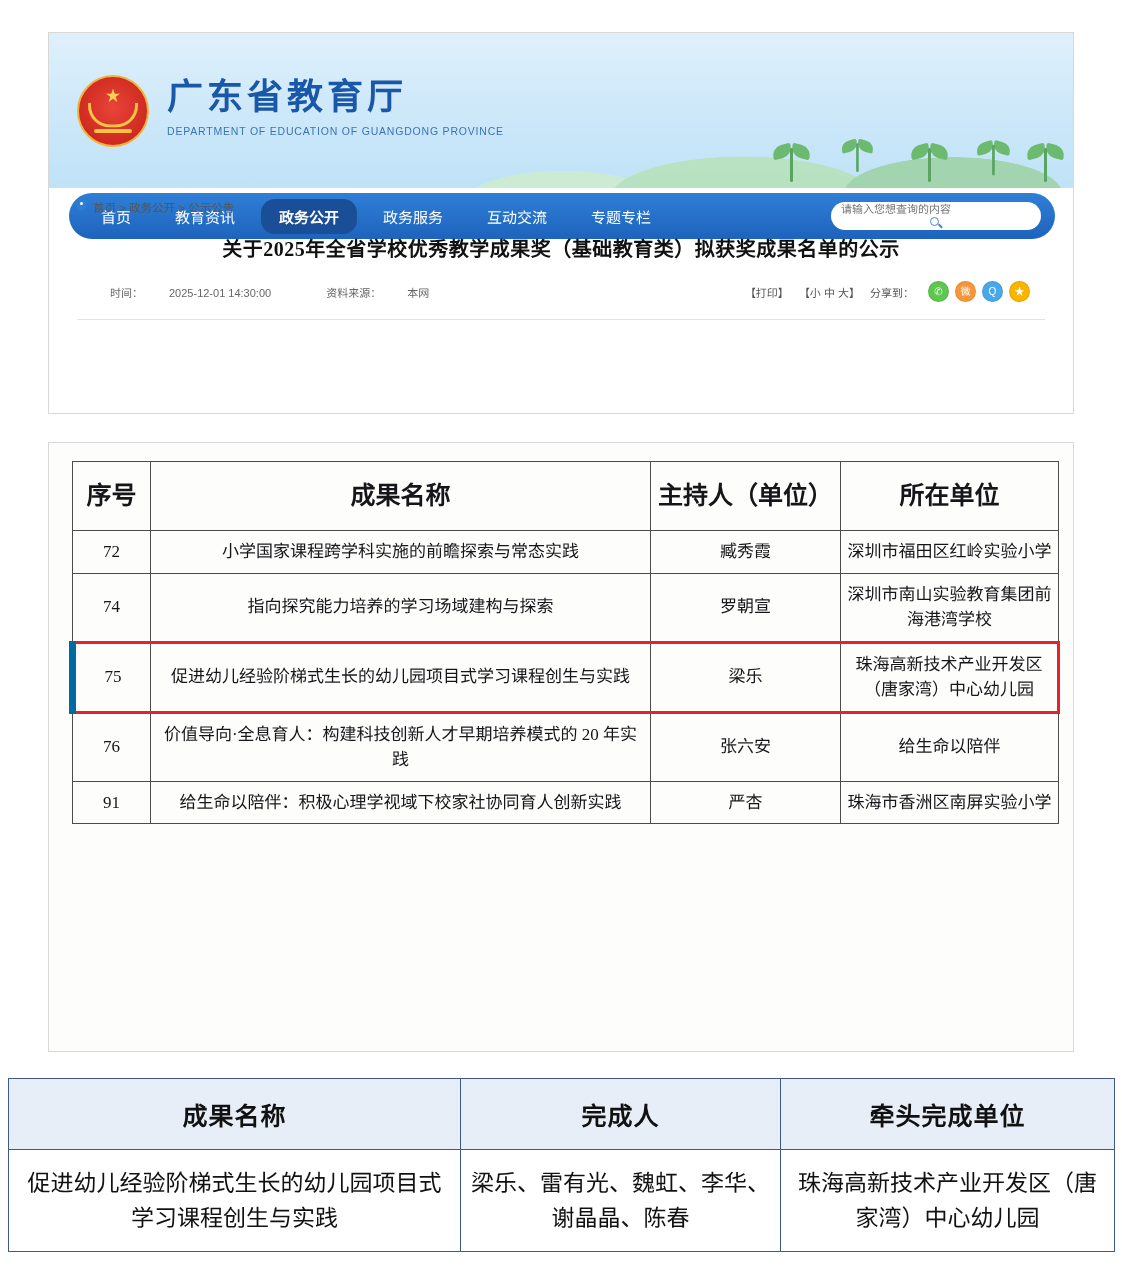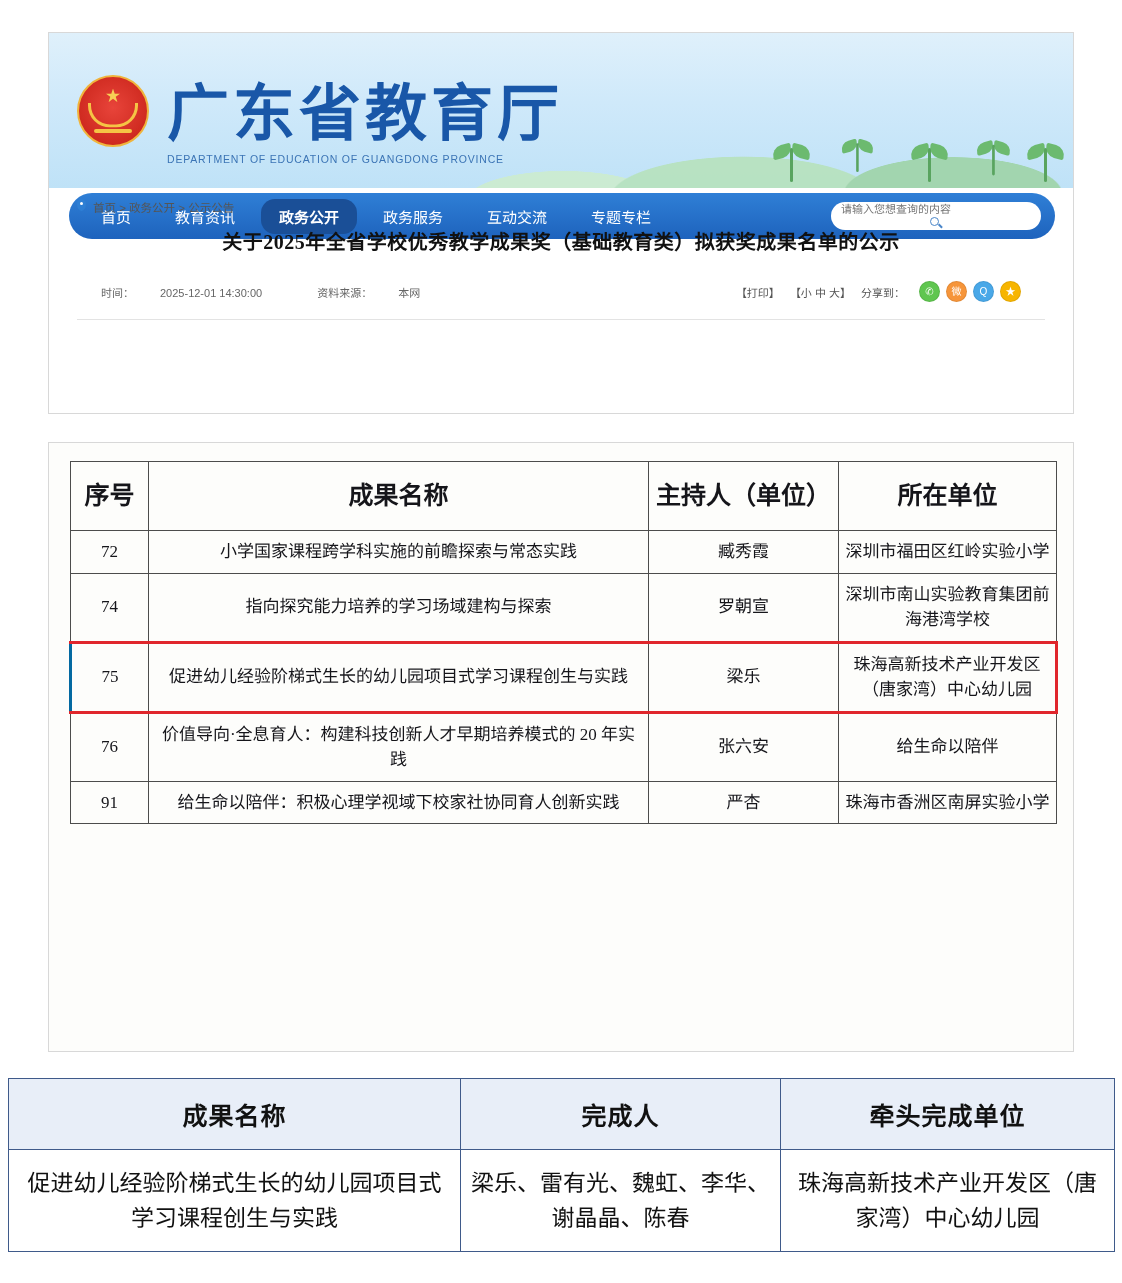--- a/index.html
+++ b/index.html
@@ -91,23 +91,23 @@
   .emblem .bar {
     position: absolute; left: 50%; bottom: 12px;
     transform: translateX(-50%);
     width: 38px; height: 4px; background: #f5c445; border-radius: 2px;
   }
   .site-title {
     position: absolute;
     left: 118px; top: 48px;
   }
   .site-title .cn {
-    font-family: Liberation Sans, sans-serif;
+    font-family: Liberation Mono, monospace;
     font-weight: bold;
-    font-size: 62px;
+    font-size: 36px;
     letter-spacing: 4px;
     color: #1957a8;
     line-height: 1.06;
   }
   .site-title .en {
     margin-top: 6px;
     font-size: 10.5px;
     letter-spacing: .8px;
     color: #3b74b5;
   }
@@ -191,32 +191,32 @@
     position: relative;
     margin-right: 2px;
   }
   .pin-icon::after {
     content: ""; position: absolute; left: 3px; top: 3px;
     width: 3px; height: 3px; background: #fff; border-radius: 50%;
   }
 
   .doc-title {
     position: absolute;
-    left: 0; top: 193px;
+    left: 0; top: 200px;
     width: 100%;
     text-align: center;
     font-family: "Liberation Serif", serif;
     font-weight: bold;
     font-size: 20px;
     color: #111;
     letter-spacing: .5px;
   }
   .meta-row {
     position: absolute;
-    left: 0; top: 248px;
+    left: 9px; top: 248px;
     width: 100%;
     padding: 0 52px;
     box-sizing: border-box;
     display: flex;
     align-items: center;
     font-size: 11px;
     color: #666;
   }
   .meta-left span { margin-right: 26px; }
   .meta-right {
@@ -277,21 +277,21 @@
   table.scan th { font-size: 25px; font-weight: bold; height: 52px; }
   table.scan td { font-size: 17px; }
   .col-no { width: 78px; }
   .col-name { width: 500px; }
   .col-host { width: 190px; }
   .col-unit { width: 218px; }
   tr.highlight td {
     border-top: 3px solid #e0262c;
     border-bottom: 3px solid #e0262c;
   }
-  tr.highlight td:first-child { border-left: 3px solid #0369a1; }
+  tr.highlight td:first-child { border-left: 7px solid #0369a1; }
   tr.highlight td:last-child { border-right: 3px solid #e0262c; }
 
   
   table.summary {
     position: absolute;
     left: 8px; top: 1078px;
     width: 1106px;
     border-collapse: collapse;
     table-layout: fixed;
     font-family: "Liberation Sans", sans-serif;

